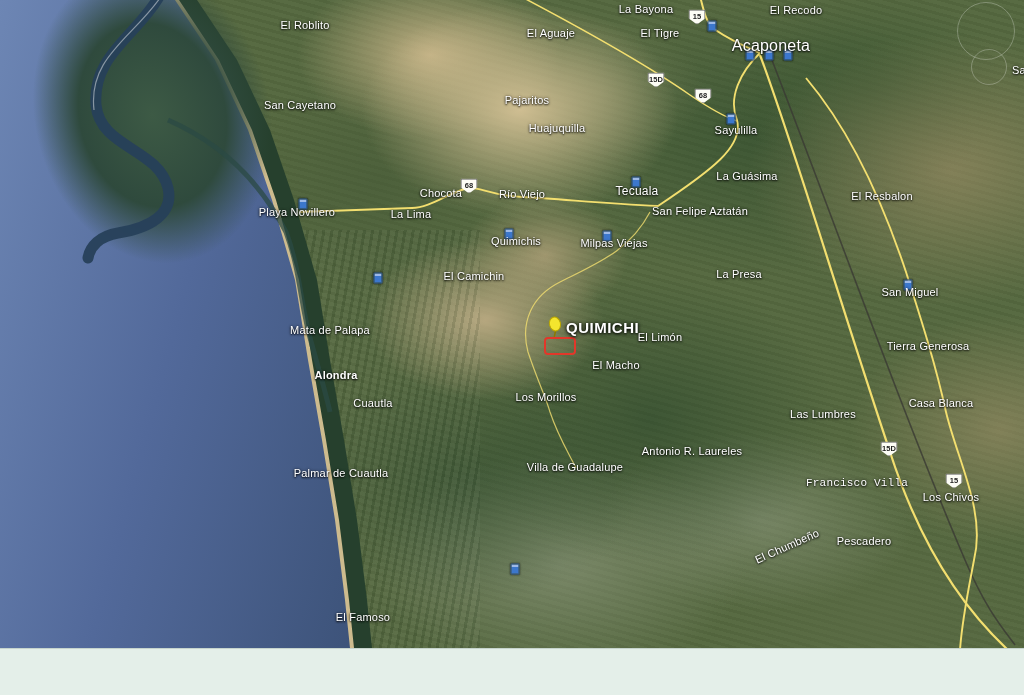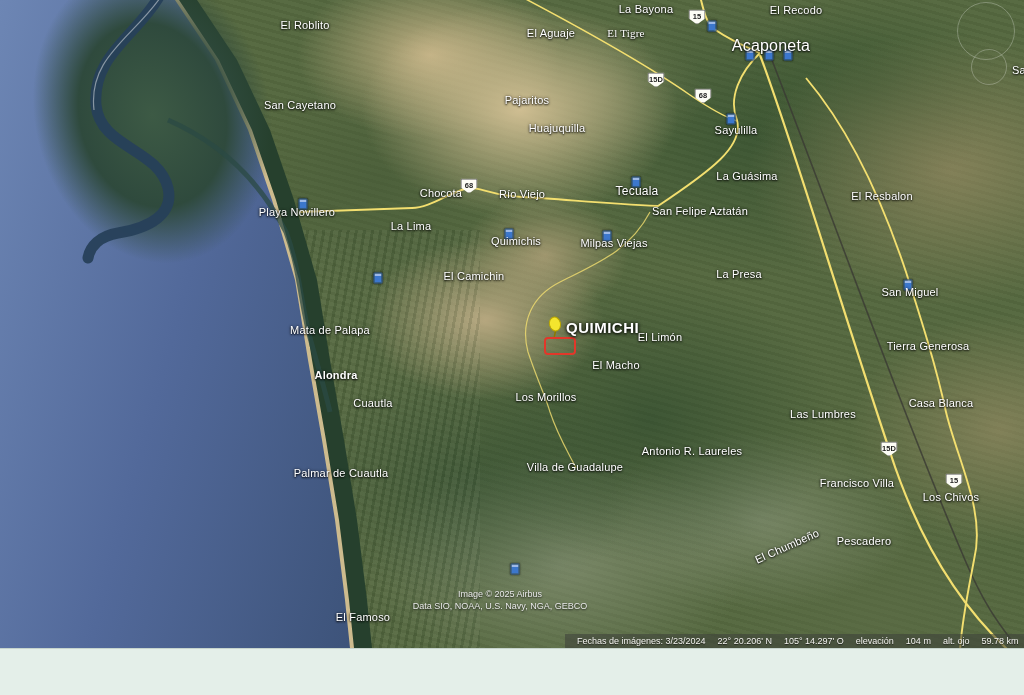--- a/index.html
+++ b/index.html
@@ -124,84 +124,70 @@
         <div class="shield" style="left: 656px; top: 80px;">15D</div>
         <div class="shield" style="left: 703px; top: 96px;">68</div>
         <div class="shield" style="left: 469px; top: 186px;">68</div>
         <div class="shield" style="left: 889px; top: 449px;">15D</div>
         <div class="shield" style="left: 954px; top: 481px;">15</div>
       </div>
     <div id="labels-layer">
         <div class="map-label" style="left: 305px; top: 25px;">El Roblito</div>
         <div class="map-label" style="left: 300px; top: 105px;">San Cayetano</div>
         <div class="map-label" style="left: 551px; top: 33px;">El Aguaje</div>
-        <div class="map-label" style="left: 626px; top: 33px; font-family: Liberation Serif, serif;">El Tigre</div>
+        <div class="map-label" style="left: 660px; top: 33px;">El Tigre</div>
         <div class="map-label" style="left: 646px; top: 9px;">La Bayona</div>
         <div class="map-label" style="left: 796px; top: 10px;">El Recodo</div>
         <div class="map-label" style="left: 771px; top: 46px; font-size: 16px;">Acaponeta</div>
         <div class="map-label" style="left: 527px; top: 100px;">Pajaritos</div>
         <div class="map-label" style="left: 557px; top: 128px;">Huajuquilla</div>
         <div class="map-label" style="left: 736px; top: 130px;">Sayulilla</div>
         <div class="map-label" style="left: 747px; top: 176px;">La Guásima</div>
         <div class="map-label" style="left: 637px; top: 191px; font-size: 12px;">Tecuala</div>
         <div class="map-label" style="left: 882px; top: 196px;">El Resbalon</div>
         <div class="map-label" style="left: 700px; top: 211px;">San Felipe Aztatán</div>
         <div class="map-label" style="left: 297px; top: 212px;">Playa Novillero</div>
-        <div class="map-label" style="left: 411px; top: 214px; margin-top: 12px;">La Lima</div>
+        <div class="map-label" style="left: 411px; top: 214px;">La Lima</div>
         <div class="map-label" style="left: 441px; top: 193px;">Chocota</div>
         <div class="map-label" style="left: 522px; top: 194px;">Río Viejo</div>
         <div class="map-label" style="left: 516px; top: 241px;">Quimichis</div>
         <div class="map-label" style="left: 614px; top: 243px;">Milpas Viejas</div>
         <div class="map-label" style="left: 474px; top: 276px;">El Camichin</div>
         <div class="map-label" style="left: 739px; top: 274px;">La Presa</div>
         <div class="map-label" style="left: 910px; top: 292px;">San Miguel</div>
         <div class="map-label" style="left: 928px; top: 346px;">Tierra Generosa</div>
         <div class="map-label" style="left: 660px; top: 337px;">El Limón</div>
         <div class="map-label" style="left: 616px; top: 365px;">El Macho</div>
         <div class="map-label" style="left: 330px; top: 330px;">Mata de Palapa</div>
         <div class="map-label" style="left: 336px; top: 375px; font-weight: bold;">Alondra</div>
         <div class="map-label" style="left: 373px; top: 403px;">Cuautla</div>
         <div class="map-label" style="left: 546px; top: 397px;">Los Morillos</div>
         <div class="map-label" style="left: 823px; top: 414px;">Las Lumbres</div>
         <div class="map-label" style="left: 941px; top: 403px;">Casa Blanca</div>
         <div class="map-label" style="left: 692px; top: 451px;">Antonio R. Laureles</div>
         <div class="map-label" style="left: 575px; top: 467px;">Villa de Guadalupe</div>
-        <div class="map-label" style="left: 857px; top: 483px;">Francisco Villa</div>
+        <div class="map-label" style="left: 857px; top: 483px; font-family: Liberation Mono, monospace;">Francisco Villa</div>
         <div class="map-label" style="left: 951px; top: 497px;">Los Chivos</div>
         <div class="map-label" style="left: 787px; top: 546px; transform: translate(-50%, -50%) rotate(-24deg);">El Chumbeño</div>
         <div class="map-label" style="left: 864px; top: 541px;">Pescadero</div>
         <div class="map-label" style="left: 341px; top: 473px;">Palmar de Cuautla</div>
         <div class="map-label" style="left: 343px; top: 617px; padding-left: 40px;">El Famoso</div>
         <div class="map-label" style="left: 1019px; top: 70px;">Sa</div>
       </div>
 
     <div class="pin-wrap">
       <svg width="24" height="26">
         <path d="M10 22 L12 13" stroke="#8a7a00" stroke-width="1.5"></path>
         <ellipse cx="11" cy="8" rx="5.5" ry="7" fill="#f4e52e" stroke="#b9a600" stroke-width="1" transform="rotate(-14 11 8)"></ellipse>
       </svg>
       <div class="red-rect"></div>
     </div>
     <div class="placemark-label">QUIMICHI</div>
 
-    <div class="attribution">
-      <div>Image © 2025 Airbus</div>
-      <div>Data SIO, NOAA, U.S. Navy, NGA, GEBCO</div>
-    </div>
-
-    <div class="statusbar">
-      <span>Fechas de imágenes: 3/23/2024</span>
-      <span>22° 20.206' N</span>
-      <span>105° 14.297' O</span>
-      <span>elevación</span>
-      <span>104 m</span>
-      <span>alt. ojo</span>
-      <span>59.78 km</span>
-
-    </div>
+
   </div>
 
   <div id="taskbar">
 
     
 
     
 
     
 

